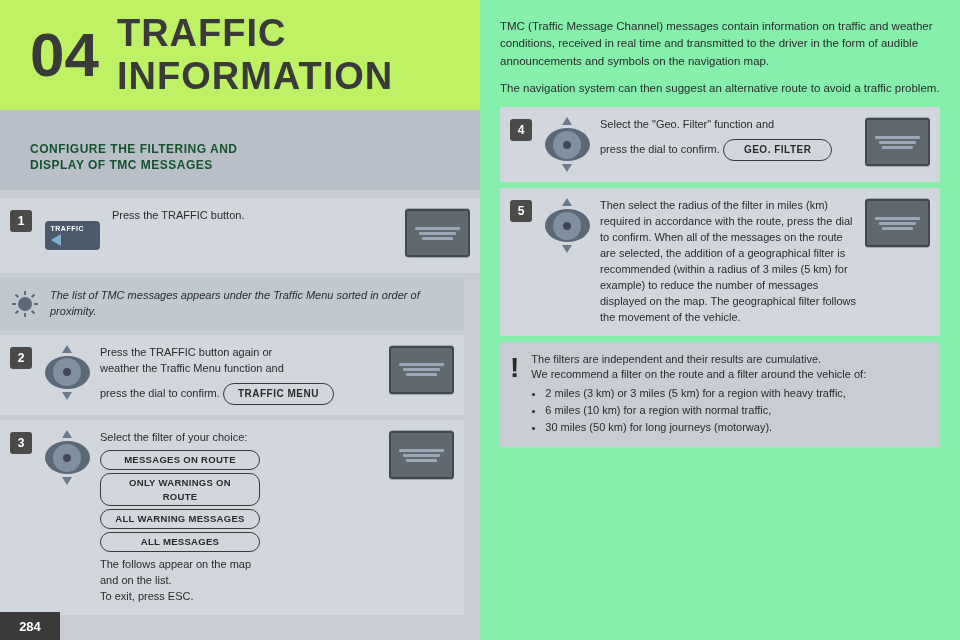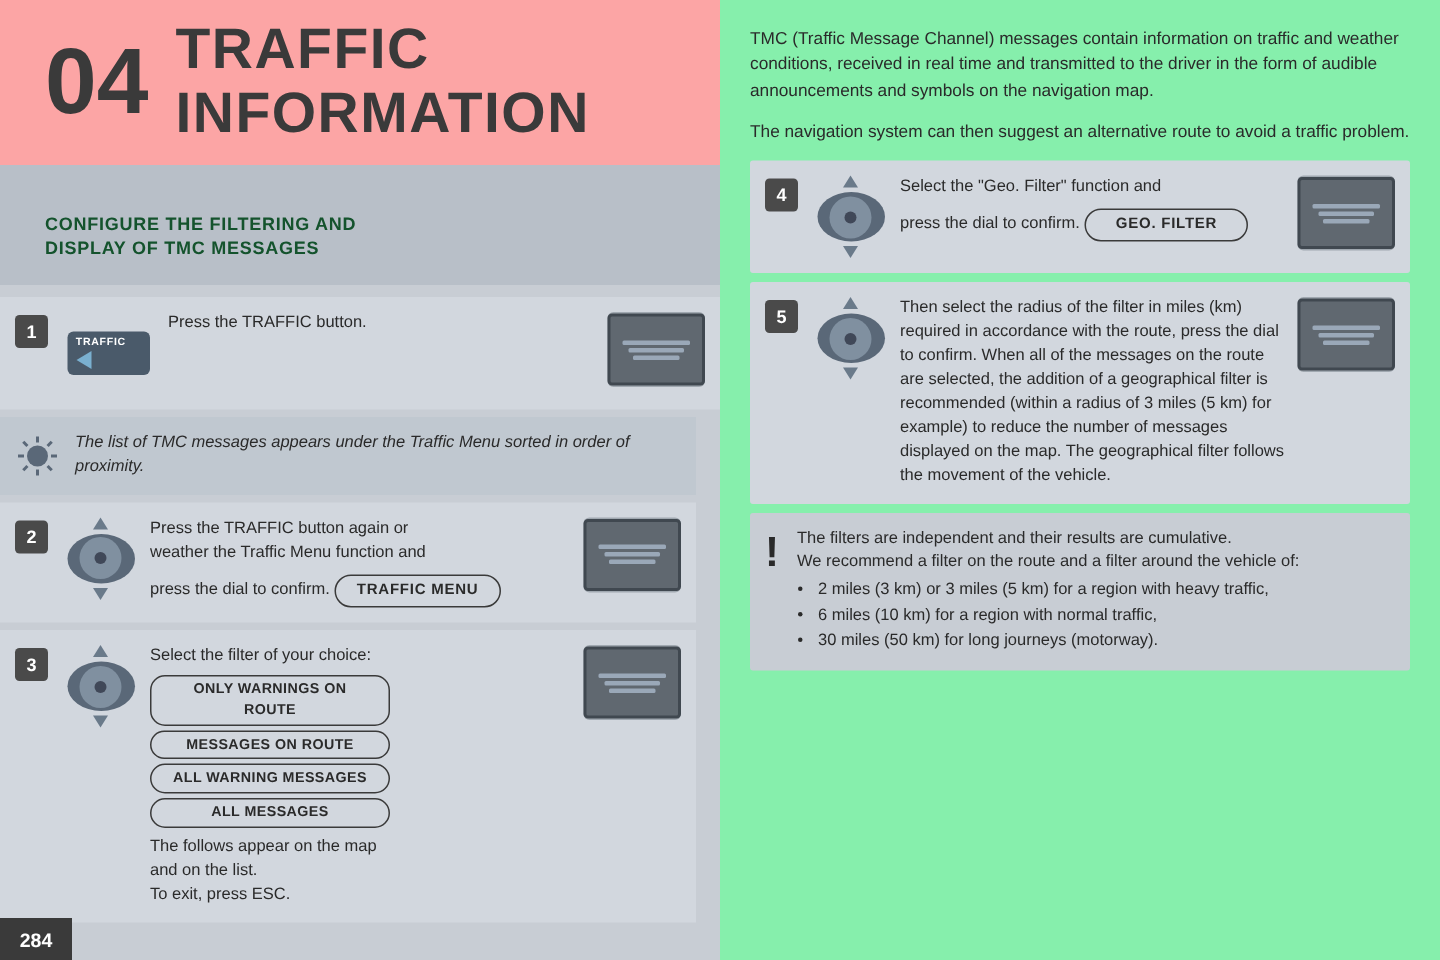--- a/index.html
+++ b/index.html
@@ -11,21 +11,21 @@
       overflow: hidden;
       position: relative;
     }
 
     
     .header {
       position: absolute;
       top: 0; left: 0;
       width: 480px;
       height: 110px;
-      background: #fca5a5;
+      background: #bef264;
       display: flex;
       align-items: center;
       padding-left: 30px;
       z-index: 10;
     }
     .header-number {
       font-size: 62px;
       font-weight: bold;
       color: #3a3a3a;
       margin-right: 18px;
@@ -238,21 +238,21 @@
     .right-step-row.warn-row {
       background: #c8cdd4;
       min-height: 60px;
     }
 
     
     .page-num {
       position: absolute;
       bottom: 0;
       left: 0;
-      width: 48px;
+      width: 60px;
       height: 28px;
       background: #3a3a3a;
       color: white;
       font-size: 13px;
       font-weight: bold;
       display: flex;
       align-items: center;
       justify-content: center;
     }
 
@@ -478,22 +478,22 @@
           <div class="dial-inner">
             <div class="dial-dot"></div>
           </div>
         </div>
         <div style="width:0;height:0;border-left:5px solid transparent;border-right:5px solid transparent;border-top:8px solid #6a7a8a; margin-top:3px;"></div>
       </div>
     </div>
     <div class="step-content">
       <span>Select the filter of your choice:</span>
       <div class="filter-btns">
+        <div class="filter-btn">MESSAGES ON ROUTE</div>
         <div class="filter-btn">ONLY WARNINGS ON ROUTE</div>
-        <div class="filter-btn">MESSAGES ON ROUTE</div>
         <div class="filter-btn">ALL WARNING MESSAGES</div>
         <div class="filter-btn">ALL MESSAGES</div>
       </div>
       <div style="margin-top:5px;">
         <span>The follows appear on the map</span><br>
         <span>and on the list.</span><br>
         <span>To exit, press ESC.</span>
       </div>
     </div>
     <div class="step-device-img">

